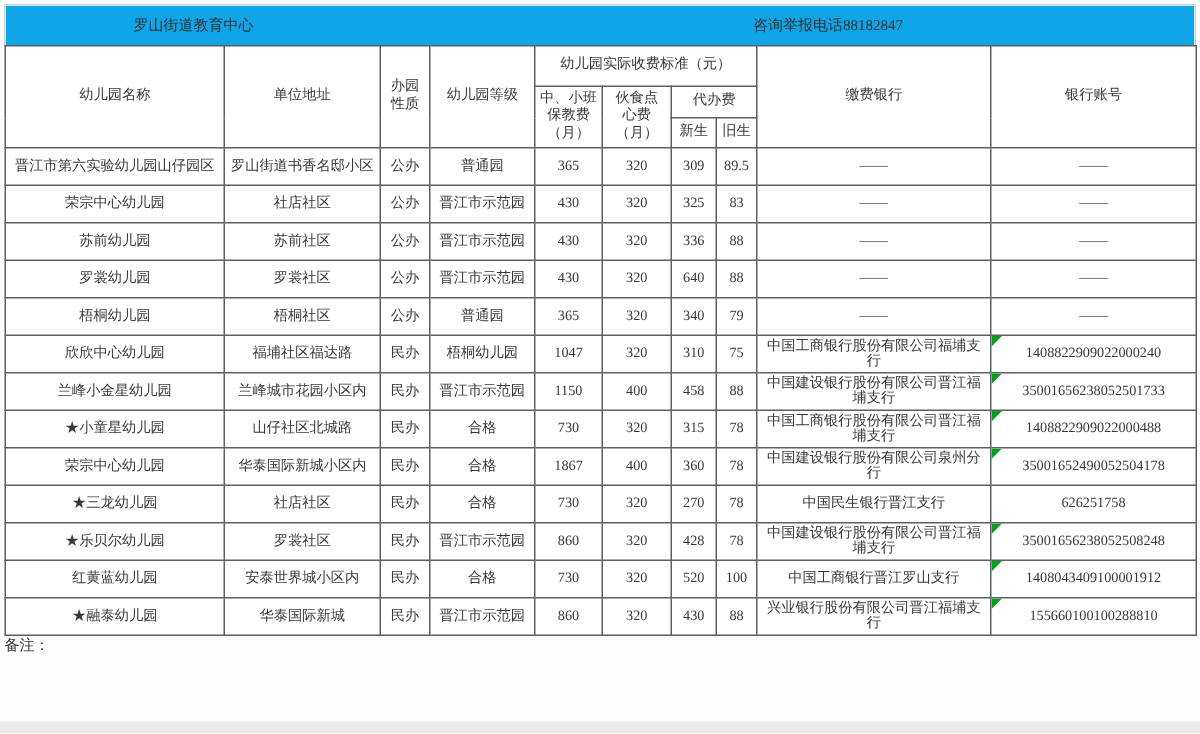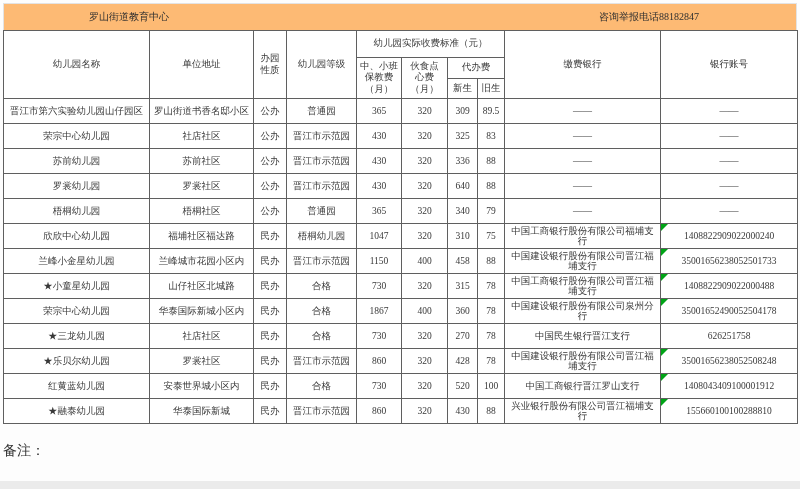--- a/index.html
+++ b/index.html
@@ -5,45 +5,45 @@
   html,body{margin:0;padding:0;}
   body{
     width:800px;height:489px;background:#fdfdfd;
     font-family:"Liberation Serif","DejaVu Serif",serif;
     color:#383838;position:relative;overflow:hidden;
   }
   .sheet{position:absolute;left:3px;top:3px;width:794px;}
   
   .title-row{
     display:flex;align-items:center;height:26px;
-    border:1px solid #e3e3e3;border-bottom:none;background:#fdba74;
+    border:1px solid #e3e3e3;border-bottom:none;background:#0ea5e9;
   }
   .title-left{width:250px;text-align:center;font-size:10px;color:#2f2f2f;}
-  .title-right{width:294px;margin-left:auto;text-align:center;font-size:10px;color:#2f2f2f;}
+  .title-right{width:294px;margin-left:auto;font-size:10px;color:#2f2f2f;}
   
   table{border-collapse:collapse;table-layout:fixed;width:794px;background:#fff;}
   th,td{
     border:1px solid #5f5f5f;font-weight:normal;text-align:center;
     vertical-align:middle;font-size:9.5px;color:#383838;
     padding:1px 3px;overflow:hidden;line-height:11px;
   }
   th{white-space:pre-line;line-height:11.5px;}
   tr.h1{height:27px;}
   tr.h2{height:21px;}
   tr.h3{height:20px;}
   tbody tr{height:25px;font-family:Liberation Serif, serif;}
   td.bank-cell{line-height:10.5px;}
   td{position:relative;}
   td.marked::before{
     content:"";position:absolute;left:0;top:0;width:0;height:0;
     border-top:7px solid var(--marker,#00a316);
     border-right:7px solid transparent;
   }
   
-  .notes{margin-top:20px;font-size:14px;line-height:13px;color:#333;width:790px;}
+  .notes{margin-top:0;font-size:10px;line-height:13px;color:#333;width:790px;}
   .notes .note-line{white-space:normal;}
   .bottom-strip{position:absolute;left:0;bottom:0;width:800px;height:8px;background:#ebebeb;}
 </style>
 </head>
 <body>
 
 <div class="sheet">
 
   <div class="title-row">
     <span class="title-left">罗山街道教育中心</span>

